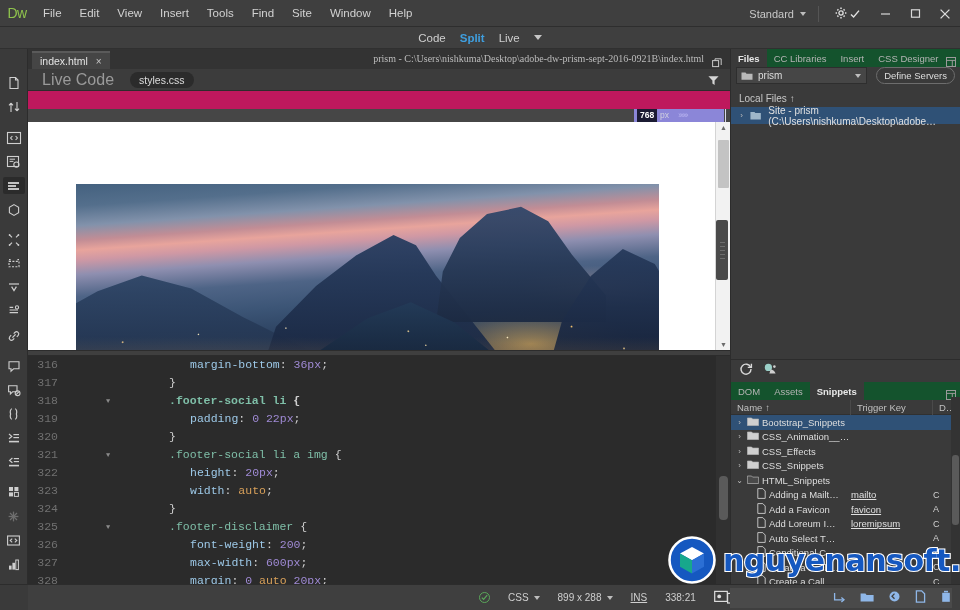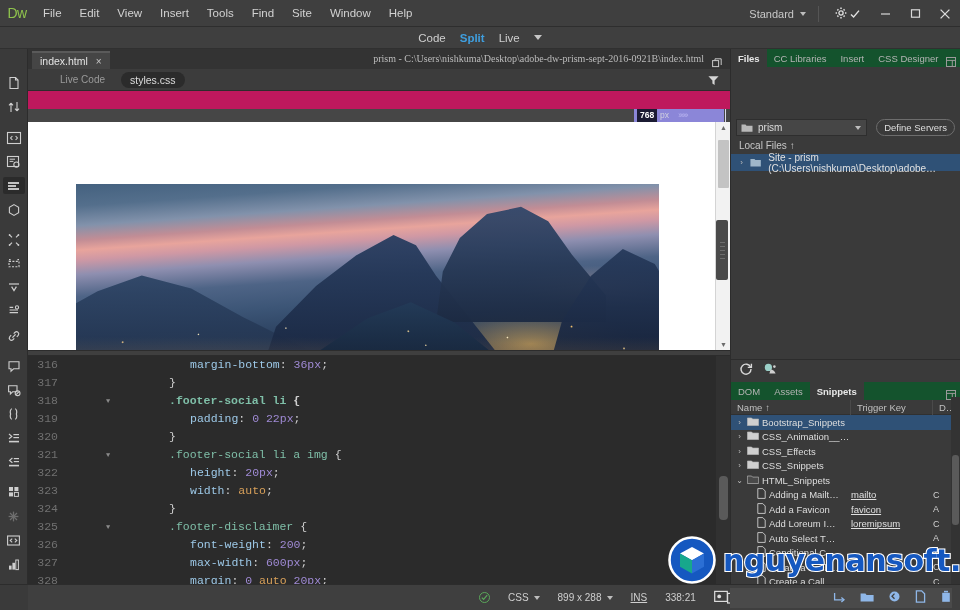--- a/index.html
+++ b/index.html
@@ -83,21 +83,21 @@
     position: absolute; right: 26px; top: 0; height: 20px; line-height: 20px;
     font-size: 10px; color: #bcbcbc; font-family: Liberation Serif, serif;
   }
   .restore-ico { position: absolute; right: 8px; top: 5px; }
 
   
   .liverow {
     position: absolute; top: 69px; left: 28px; width: 702px; height: 22px;
     background: #3c3c3c; display: flex; align-items: center; border-bottom: 1px solid #2c2c2c;
   }
-  .livecode { font-size: 10px; color: #9a9a9a; margin-left: 32px; }
+  .livecode { font-size: 16px; color: #9a9a9a; margin-left: 14px; }
   .csspill {
     margin-left: 16px; background: #2b2b2b; color: #dcdcdc; font-size: 10.5px;
     padding: 2px 9px; border-radius: 9px;
   }
   .filter-ico { position: absolute; right: 10px; top: 4px; }
 
   
   .preview {
     position: absolute; top: 91px; left: 28px; width: 702px; height: 259px;
     background: #be185d; overflow: hidden;
@@ -237,21 +237,21 @@
   }
   .ptabs {
     height: 18px; background: #14532d; display: flex; align-items: stretch; position: relative;
   }
   .ptab {
     padding: 0 7px; font-size: 9.5px; color: #b4b4b4; display: flex; align-items: center;
   }
   .ptab.active { background: #3a3a3a; color: #e8e8e8; font-weight: bold; }
   .pmenu { position: absolute; right: 4px; top: 4px; }
   .prow {
-    height: 22px; display: flex; align-items: flex-end; padding: 0 5px; gap: 9px; margin-top: 47px;
+    height: 22px; display: flex; align-items: flex-start; padding: 0 5px; gap: 9px;
   }
   .sitesel {
     flex: 1; height: 17px; background: #464646; border: 1px solid #2e2e2e;
     display: flex; align-items: center; gap: 5px; padding: 0 4px;
     font-size: 10px; color: #dcdcdc; position: relative;
   }
   .sitesel .caret-sm { position: absolute; right: 5px; }
   .defbtn {
     height: 17px; padding: 0 7px; border: 1px solid #6d6d6d; border-radius: 9px;
     font-size: 9.5px; color: #dedede; display: flex; align-items: center;

